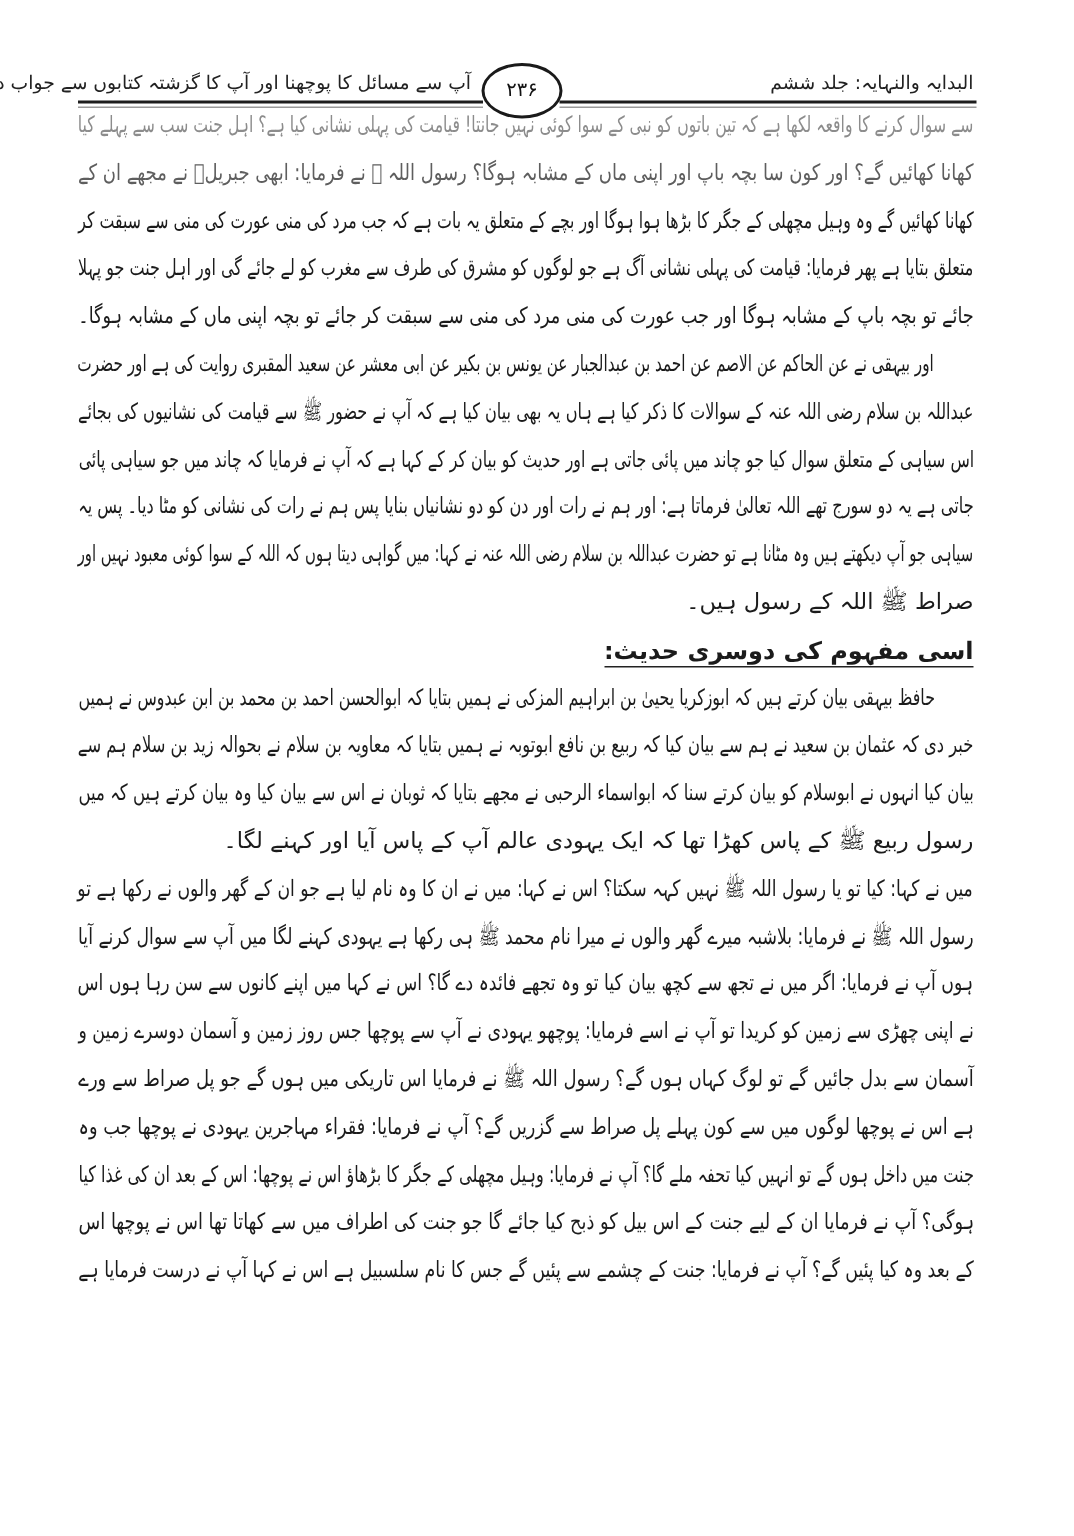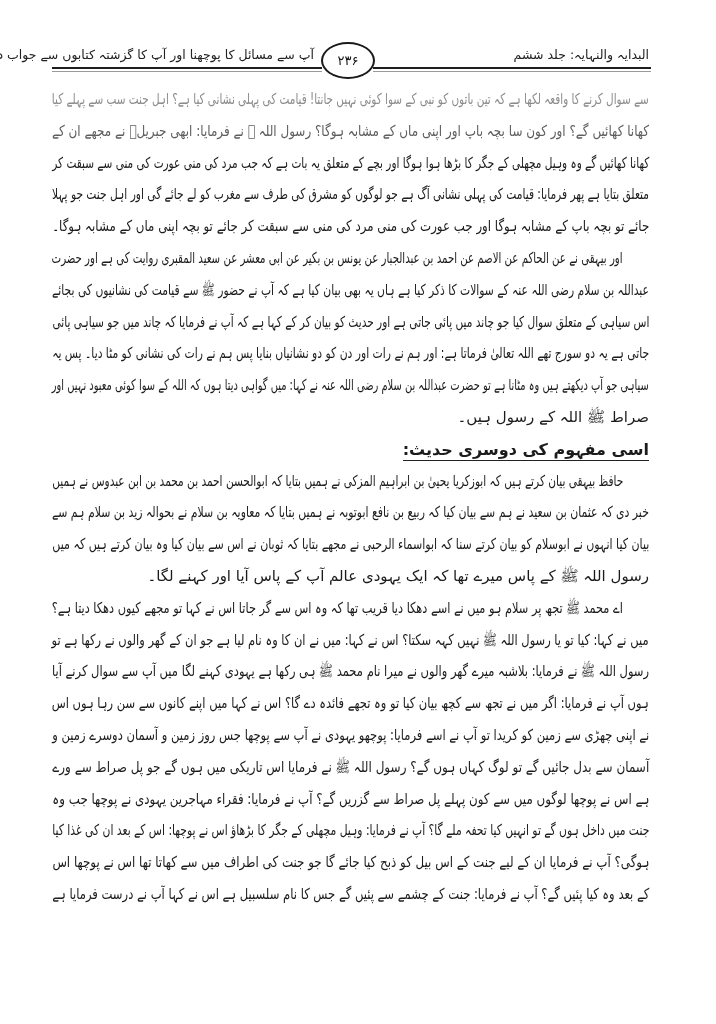--- a/index.html
+++ b/index.html
@@ -14,21 +14,21 @@
   .hdr-rule { position: absolute; top: 67px; height: 2px; border-top: 2px solid #1e1e1e;
               border-bottom: 1px solid #9a9a9a; }
   .hdr-rule.left  { left: 52px; width: 270px; }
   .hdr-rule.right { left: 373px; width: 278px; }
   .page-oval { position: absolute; left: 321px; top: 42px; width: 50px; height: 33px;
                border: 2px solid #1a1a1a; border-radius: 50%; background: #fff;
                display: flex; align-items: center; justify-content: center; }
   .page-num { font-size: 13px; line-height: 1; direction: rtl; color: #111; }
 
   
-  .body-text { position: absolute; left: 52px; top: 84px; width: 597px; direction: rtl; }
+  .body-text { position: absolute; left: 52px; top: 68px; width: 597px; direction: rtl; }
   .ln { height: 31.8px; line-height: 31.8px; font-size: 15px; white-space: nowrap;
         text-align: right; overflow: visible; }
   .ln.indent { padding-right: 26px; box-sizing: border-box; }
   .ln.faded1 { color: #8c8c8c; }
   .ln.faded2 { color: #5e5e5e; }
   .ln .fitspan { display: inline-block; transform-origin: right center; white-space: nowrap; }
   .ln.heading { font-size: 16px; font-weight: bold; }
   .ln.heading span { border-bottom: 1.5px solid #222; padding-bottom: 1px; }
 </style>
 </head>
@@ -62,25 +62,24 @@
   </div>
 
   <div class="ln heading">
     <span>اسی مفہوم کی دوسری حدیث:</span>
   </div>
 
   <div class="para">
     <div class="ln fit just indent"><span class="fitspan" style="transform: scaleX(0.7038);">حافظ بیہقی بیان کرتے ہیں کہ ابوزکریا یحییٰ بن ابراہیم المزکی نے ہمیں بتایا کہ ابوالحسن احمد بن محمد بن ابن عبدوس نے ہمیں</span></div>
     <div class="ln fit just"><span class="fitspan" style="transform: scaleX(0.7255);">خبر دی کہ عثمان بن سعید نے ہم سے بیان کیا کہ ربیع بن نافع ابوتوبہ نے ہمیں بتایا کہ معاویہ بن سلام نے بحوالہ زید بن سلام ہم سے</span></div>
     <div class="ln fit just"><span class="fitspan" style="transform: scaleX(0.734);">بیان کیا انہوں نے ابوسلام کو بیان کرتے سنا کہ ابواسماء الرحبی نے مجھے بتایا کہ ثوبان نے اس سے بیان کیا وہ بیان کرتے ہیں کہ میں</span></div>
-    <div class="ln fit"><span class="fitspan">رسول اللہ ﷺ کے پاس میرے تھا کہ ایک یہودی عالم آپ کے پاس آیا اور کہنے لگا۔</span></div>
+    <div class="ln fit"><span class="fitspan">رسول ربیع ﷺ کے پاس کھڑا تھا کہ ایک یہودی عالم آپ کے پاس آیا اور کہنے لگا۔</span></div>
   </div>
 
   <div class="para">
-    <div class="ln fit just indent"><span class="fitspan" style="transform: scaleX(0.7555);">اے محمد ﷺ تجھ پر سلام ہو میں نے اسے دھکا دیا قریب تھا کہ وہ اس سے گر جاتا اس نے کہا تو مجھے کیوں دھکا دیتا ہے؟</span></div>
     <div class="ln fit just"><span class="fitspan" style="transform: scaleX(0.7639);">میں نے کہا: کیا تو یا رسول اللہ ﷺ نہیں کہہ سکتا؟ اس نے کہا: میں نے ان کا وہ نام لیا ہے جو ان کے گھر والوں نے رکھا ہے تو</span></div>
     <div class="ln fit just"><span class="fitspan" style="transform: scaleX(0.7673);">رسول اللہ ﷺ نے فرمایا: بلاشبہ میرے گھر والوں نے میرا نام محمد ﷺ ہی رکھا ہے یہودی کہنے لگا میں آپ سے سوال کرنے آیا</span></div>
     <div class="ln fit just"><span class="fitspan" style="transform: scaleX(0.7657);">ہوں آپ نے فرمایا: اگر میں نے تجھ سے کچھ بیان کیا تو وہ تجھے فائدہ دے گا؟ اس نے کہا میں اپنے کانوں سے سن رہا ہوں اس</span></div>
     <div class="ln fit just"><span class="fitspan" style="transform: scaleX(0.77);">نے اپنی چھڑی سے زمین کو کریدا تو آپ نے اسے فرمایا: پوچھو یہودی نے آپ سے پوچھا جس روز زمین و آسمان دوسرے زمین و</span></div>
     <div class="ln fit just"><span class="fitspan" style="transform: scaleX(0.8);">آسمان سے بدل جائیں گے تو لوگ کہاں ہوں گے؟ رسول اللہ ﷺ نے فرمایا اس تاریکی میں ہوں گے جو پل صراط سے ورے</span></div>
     <div class="ln fit just"><span class="fitspan" style="transform: scaleX(0.7893);">ہے اس نے پوچھا لوگوں میں سے کون پہلے پل صراط سے گزریں گے؟ آپ نے فرمایا: فقراء مہاجرین یہودی نے پوچھا جب وہ</span></div>
     <div class="ln fit just"><span class="fitspan" style="transform: scaleX(0.7164);">جنت میں داخل ہوں گے تو انہیں کیا تحفہ ملے گا؟ آپ نے فرمایا: وہیل مچھلی کے جگر کا بڑھاؤ اس نے پوچھا: اس کے بعد ان کی غذا کیا</span></div>
     <div class="ln fit just"><span class="fitspan" style="transform: scaleX(0.7903);">ہوگی؟ آپ نے فرمایا ان کے لیے جنت کے اس بیل کو ذبح کیا جائے گا جو جنت کی اطراف میں سے کھاتا تھا اس نے پوچھا اس</span></div>
     <div class="ln fit just"><span class="fitspan" style="transform: scaleX(0.7711);">کے بعد وہ کیا پئیں گے؟ آپ نے فرمایا: جنت کے چشمے سے پئیں گے جس کا نام سلسبیل ہے اس نے کہا آپ نے درست فرمایا ہے</span></div>
   </div>

